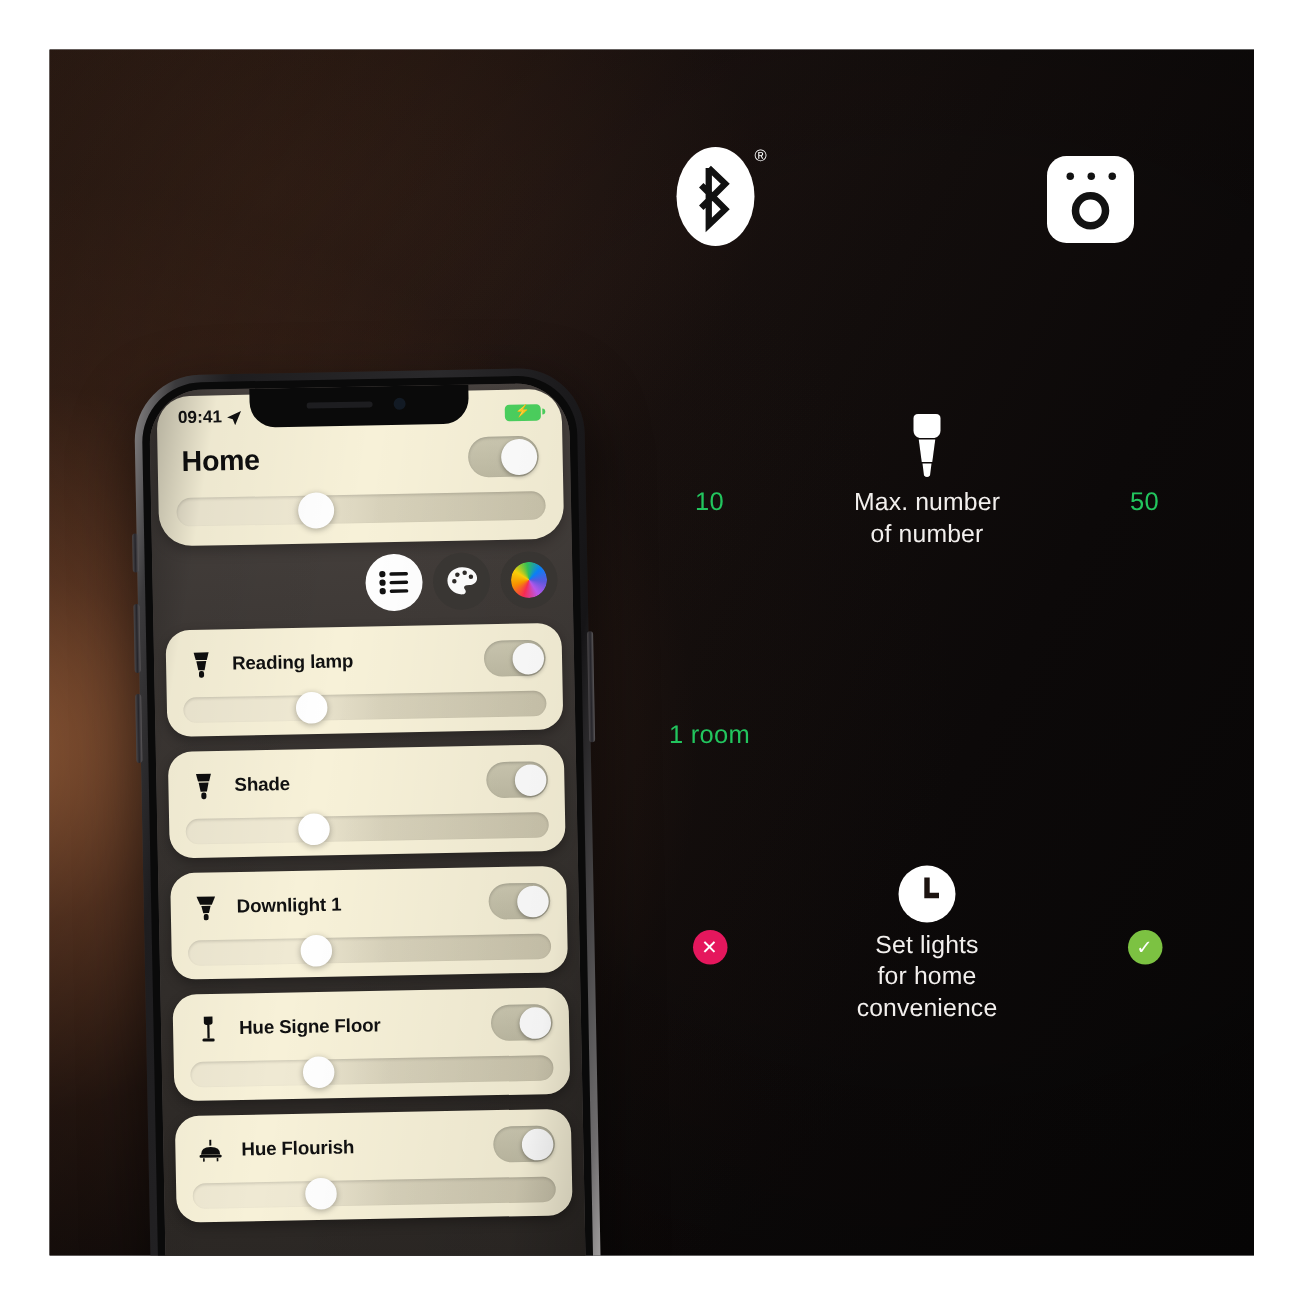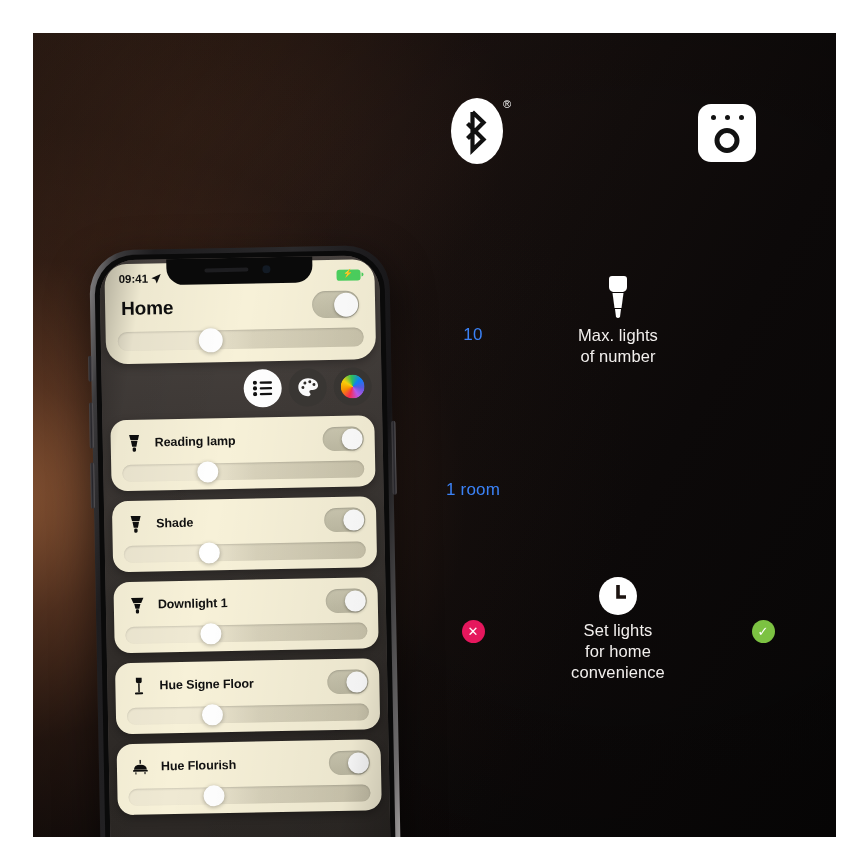--- a/index.html
+++ b/index.html
@@ -137,21 +137,21 @@
   .c-label {
     font-size: 16.5px;
     line-height: 21px;
     text-align: center;
     color: #f2efed;
     letter-spacing: 0.1px;
     font-weight: 400;
   }
   .c-value {
     font-size: 17px;
-    color: #3b82f6;
+    color: #22c55e;
     letter-spacing: 0.2px;
     text-align: center;
     font-weight: 400;
   }
   .side-pad { height: 52px; }
 
   
   #row-lights { top: 175px; }
   #row-range  { top: 330px; align-items: center; }
   #row-timers { top: 470px; }
@@ -437,23 +437,27 @@
         </div>
         <div class="cell cell-mid">
           <div class="c-icon">
             <svg width="34" height="46" viewBox="0 0 34 46">
               <path d="M8 4 Q8 1 11 1 L23 1 Q26 1 26 4 L26 12 Q26 16 22 17 L12 17 Q8 16 8 12 Z" fill="#ffffff"></path>
               <path d="M11.5 18 L22.5 18 L20.5 33 L13.5 33 Z" fill="#ffffff"></path>
               <path d="M14 34 L20 34 L19 42 Q17 44 15 42 Z" fill="#ffffff"></path>
             </svg>
           </div>
           <div class="c-label">
-            <div>Max. lights</div>
+            <div>Max. number</div>
             <div>of number</div>
           </div>
+        </div>
+        <div class="cell cell-right">
+          <div class="side-pad"></div>
+          <div class="c-value">50</div>
         </div>
       </div>
 
       <div class="crow" id="row-range">
         <div class="cell cell-left">
           <div class="side-pad"></div>
           <div class="c-value">1 room</div>
         </div>
       </div>
 

